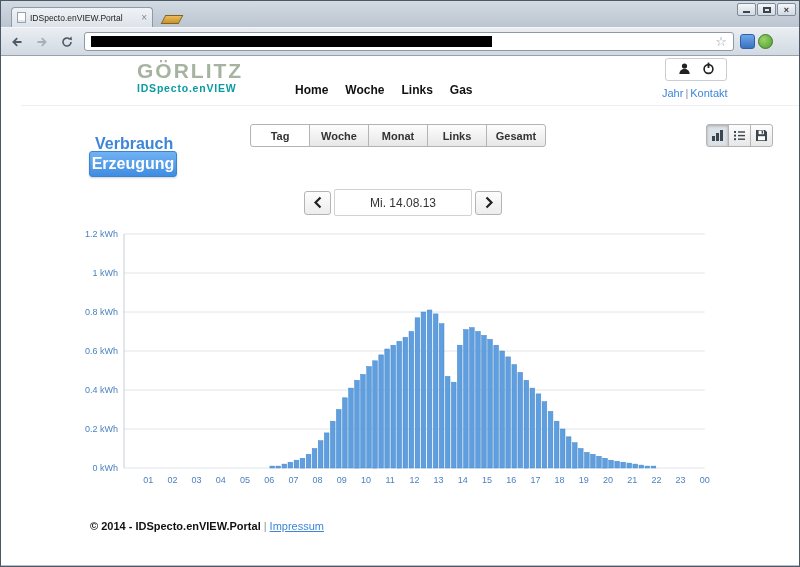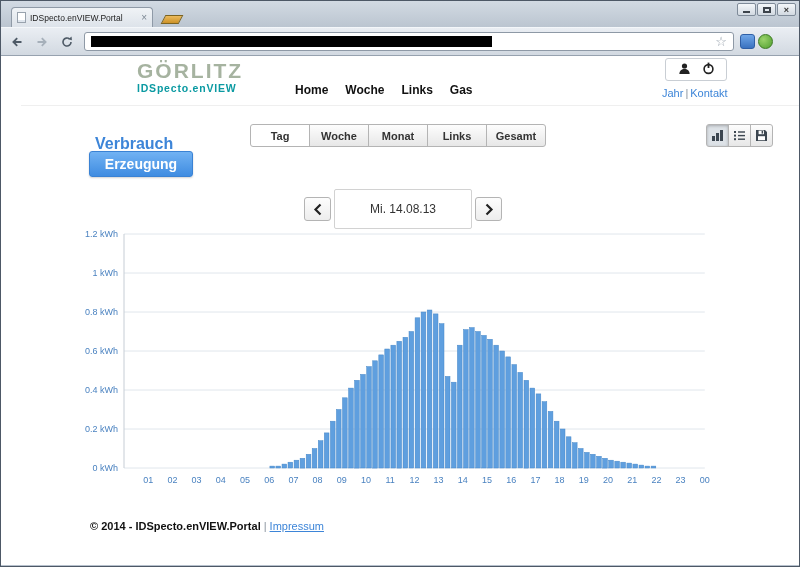--- a/index.html
+++ b/index.html
@@ -39,37 +39,37 @@
   .logo { position:absolute; left:116px; top:4px; }
   .logo-title { font-size:21px; font-weight:bold; letter-spacing:2px; color:#a6b3a0; line-height:1.05; }
   .logo-sub { font-size:10.5px; font-weight:bold; letter-spacing:0.8px; color:#0b9aa2; }
   .main-nav { position:absolute; left:274px; top:27px; display:flex; gap:17px;align-items:center; }
   .nav-item { font-size:12px; font-weight:bold; color:#111; }
   .account-box { position:absolute; left:644px; top:2px; width:62px; height:23px; border:1px solid #c9ced4; border-radius:3px; background:#fff; display:flex; align-items:center; justify-content:center; gap:11px; }
   .header-links { position:absolute; left:641px; top:31px; font-size:11px; color:#3d85d8; white-space:nowrap; }
   .header-links .sep { color:#8a949e; margin:0 2px; }
 
   .side-link { position:absolute; left:94px; top:79px; font-size:16px; font-weight:bold; color:#3d85d8; }
-  .side-btn { position:absolute; left:88px; top:95px; width:104px; height:26px; background:linear-gradient(#71b2f3,#3f8ce1); border:1px solid #3a82d4; border-radius:3px; color:#fff; font-weight:bold; font-size:14px; display:flex; align-items:center; justify-content:center; box-shadow:0 1px 2px rgba(0,0,0,0.18); cursor:pointer; }
+  .side-btn { position:absolute; left:88px; top:95px; width:88px; height:26px; background:linear-gradient(#71b2f3,#3f8ce1); border:1px solid #3a82d4; border-radius:3px; color:#fff; font-weight:bold; font-size:16px; display:flex; align-items:center; justify-content:center; box-shadow:0 1px 2px rgba(0,0,0,0.18); cursor:pointer; }
 
   .period-tabs { position:absolute; left:249px; top:68px; display:flex; }
   .ptab { width:60px; height:23px; border:1px solid #b4b4b4; background:linear-gradient(#fdfdfd,#e7e7e7); font-size:11px; font-weight:bold; color:#333; margin-left:-1px; }
   .ptab:first-child { margin-left:0; border-radius:3px 0 0 3px; }
   .ptab:last-child { border-radius:0 3px 3px 0; }
   .ptab.active { background:#fff; }
 
   .view-btns { position:absolute; left:705px; top:68px; display:flex; }
   .viewbtn { width:23px; height:23px; border:1px solid #b4b4b4; background:linear-gradient(#fdfdfd,#e7e7e7); margin-left:-1px; display:flex; align-items:center; justify-content:center; padding:0; }
   .viewbtn:first-child { margin-left:0; border-radius:3px 0 0 3px; }
   .viewbtn:last-child { border-radius:0 3px 3px 0; }
   .viewbtn.active { background:#dde2e7; box-shadow:inset 0 1px 3px rgba(0,0,0,0.25); }
 
   .date-nav { position:absolute; left:303px; top:133px; display:flex; gap:3px; align-items:center; }
   .date-btn { width:27px; height:24px; border:1px solid #b4b4b4; background:linear-gradient(#fdfdfd,#ededed); border-radius:3px; display:flex; align-items:center; justify-content:center; padding:0; }
-  .date-label { width:138px; height:40px; border:1px solid #d2d2d2; border-radius:2px; background:#fff; display:flex; align-items:center; justify-content:center; font-size:12px; color:#333; }
+  .date-label { width:138px; height:27px; border:1px solid #d2d2d2; border-radius:2px; background:#fff; display:flex; align-items:center; justify-content:center; font-size:12px; color:#333; }
 
   .chart { position:absolute; left:76px; top:168px; }
   .chart text { font-family:"Liberation Sans", sans-serif; }
 
   .footer { position:absolute; left:89px; top:464px; font-size:11px; color:#111; }
   .footer .copy { font-weight:bold; }
   .footer .sep { color:#8a949e; margin:0 3px; font-weight:normal; }
   .footer a { color:#3d85d8;text-decoration:underline; }
 </style>
 </head>

